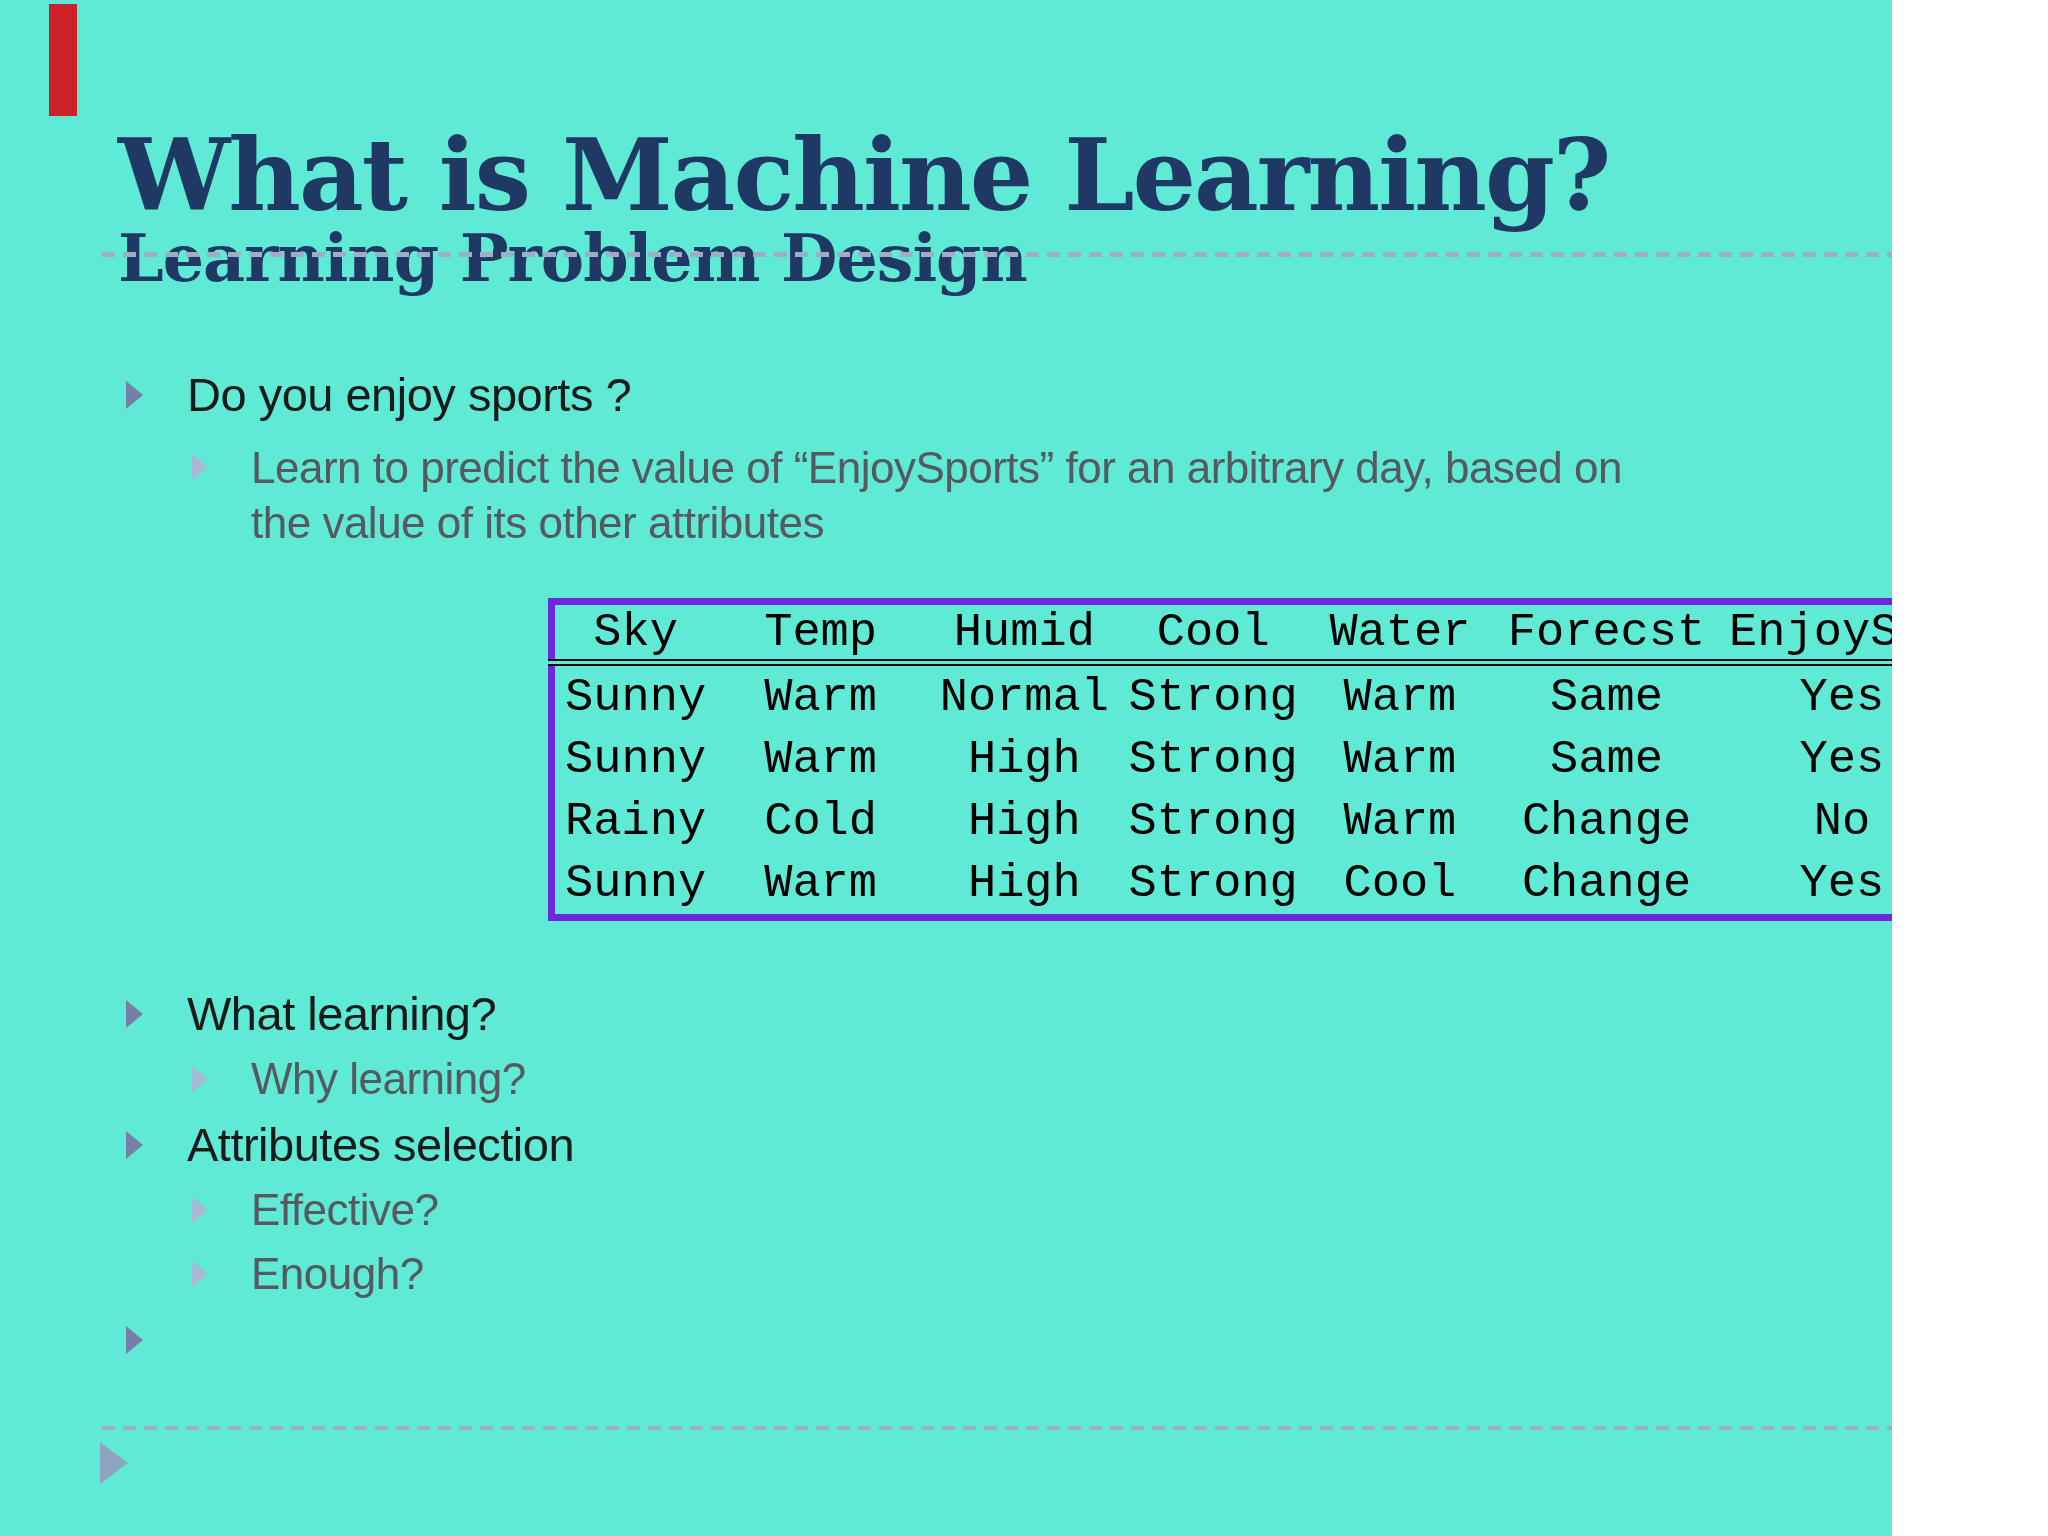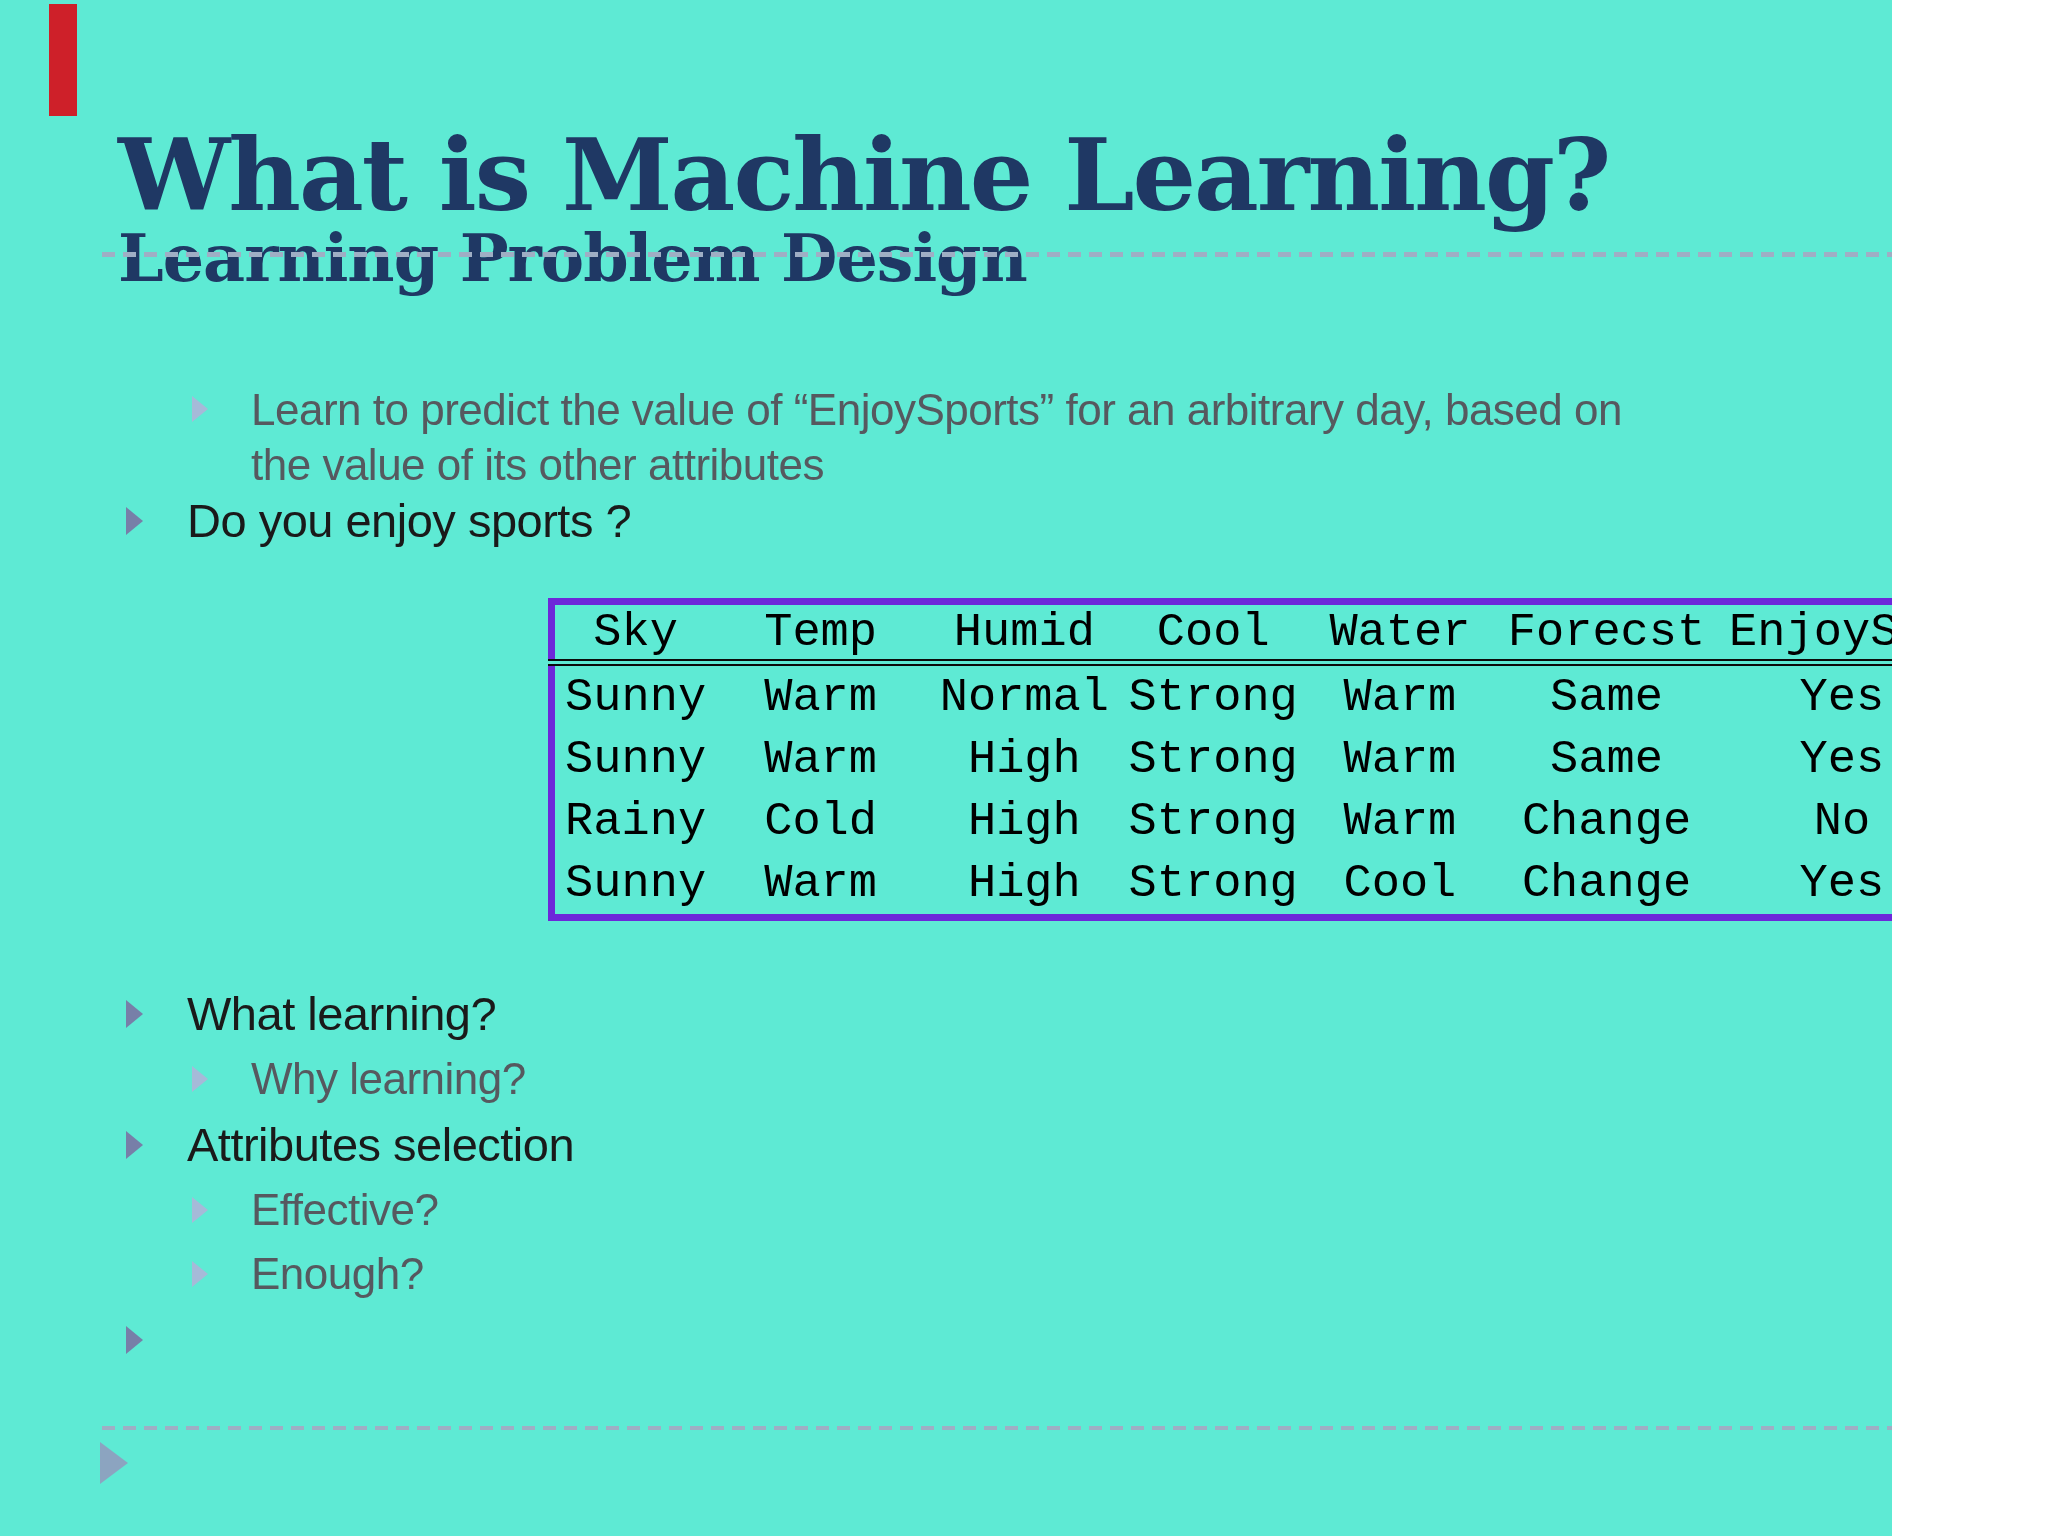--- a/index.html
+++ b/index.html
@@ -53,22 +53,22 @@
 <div class="slide" style="--navy: #1F3864; --accent: #CE2029; --divcol: #9FAEC4; --arrow1: #777FA8; --arrow2: #A6BAD8; --nextcol: #8CA4C0; --t1: #1A1A1A; --t2: #56595F;">
 
   <div class="red-tab"></div>
 
   <h1 class="title">What is Machine Learning?</h1>
   <h2 class="subtitle">Learning Problem Design</h2>
 
   <div class="divider top"></div>
 
   <ul class="bullets" id="bullets-top">
+      <li class="b l1"><span class="tri"></span><span>Do you enjoy sports ?</span></li>
       <li class="b l2"><span class="tri"></span><span>Learn to predict the value of “EnjoySports” for an arbitrary day, based on<br>the value of its other attributes</span></li>
-      <li class="b l1"><span class="tri"></span><span>Do you enjoy sports ?</span></li>
     </ul>
 
   <div class="tbl-wrap">
     <table class="enjoy" id="data-table">
       <colgroup>
         <col class="c1">
           <col class="c2">
           <col class="c3">
           <col class="c4">
         <col class="c5">

